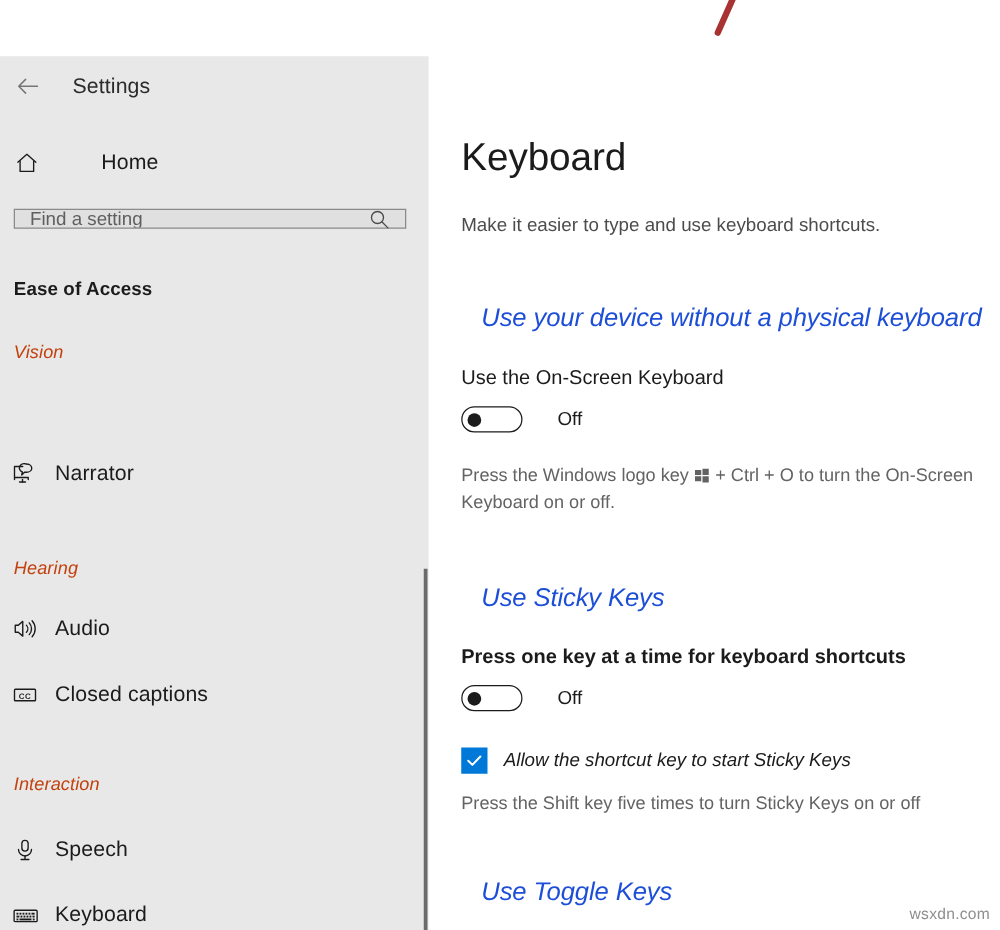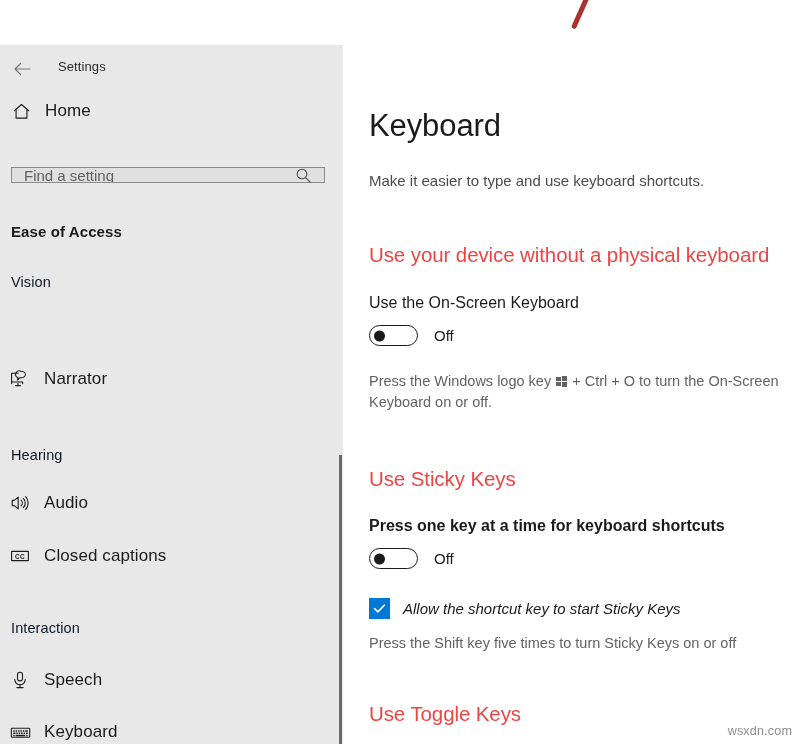--- a/index.html
+++ b/index.html
@@ -54,32 +54,34 @@
     color: #767676;
     display: flex;
     align-items: center;
     justify-content: center;
   }
 
   .settings-title {
     position: absolute;
     left: 58px;
     top: 14px;
-    font-size: 13px;
+    font-size: 17px;
     color: #2b2b2b;
     letter-spacing: .1px;
   }
 
   .home-row {
     position: absolute;
     left: 0;
-    top: 56px;
+    top: 68px;
     width: 343px;
     height: 34px;
     display: flex;
+    align-items: center;
+    gap: 36px;
   }
 
   .home-icon {
     width: 20px;
     height: 20px;
     margin-left: 11px;
     color: #1b1b1b;
     display: flex;
     align-items: center;
     justify-content: center;
@@ -134,22 +136,23 @@
     font-weight: bold;
     color: #1b1b1b;
     letter-spacing: .1px;
   }
   .section-title.eoa { top: 178px; }
 
   .group-label {
     position: absolute;
     left: 11px;
     font-size: 14.5px;
-    color: #0f172a;
+    color: #c2410c;
     letter-spacing: .1px;
+    font-style: italic;
   }
 
   .nav-item {
     position: absolute;
     left: 0;
     width: 343px;
     height: 34px;
     display: flex;
     align-items: center;
   }
@@ -209,25 +212,26 @@
     left: 26px;
     top: 172px;
     font-size: 15px;
     color: #4c4c4c;
     white-space: nowrap;
     text-align: center;
   }
 
   .sec-head {
     position: absolute;
-    left: 26px;
+    left: 42px;
     font-size: 20.5px;
-    color: #ef4444;
+    color: #1d4ed8;
     white-space: nowrap;
     letter-spacing: -.1px;
+    font-style: italic;
   }
 
   .setting-label {
     position: absolute;
     left: 26px;
     font-size: 16px;
     color: #1b1b1b;
     white-space: nowrap;
   }
 
@@ -264,21 +268,21 @@
     left: 4px;
     top: 50%;
     transform: translateY(-50%);
     width: 11px;
     height: 11px;
     border-radius: 50%;
     background: #1b1b1b;
   }
 
   .toggle-state {
-    margin-left: 16px;
+    margin-left: 28px;
     font-size: 15px;
     color: #1b1b1b;
   }
 
   
   .check-row {
     position: absolute;
     left: 26px;
     display: flex;
     align-items: center;

